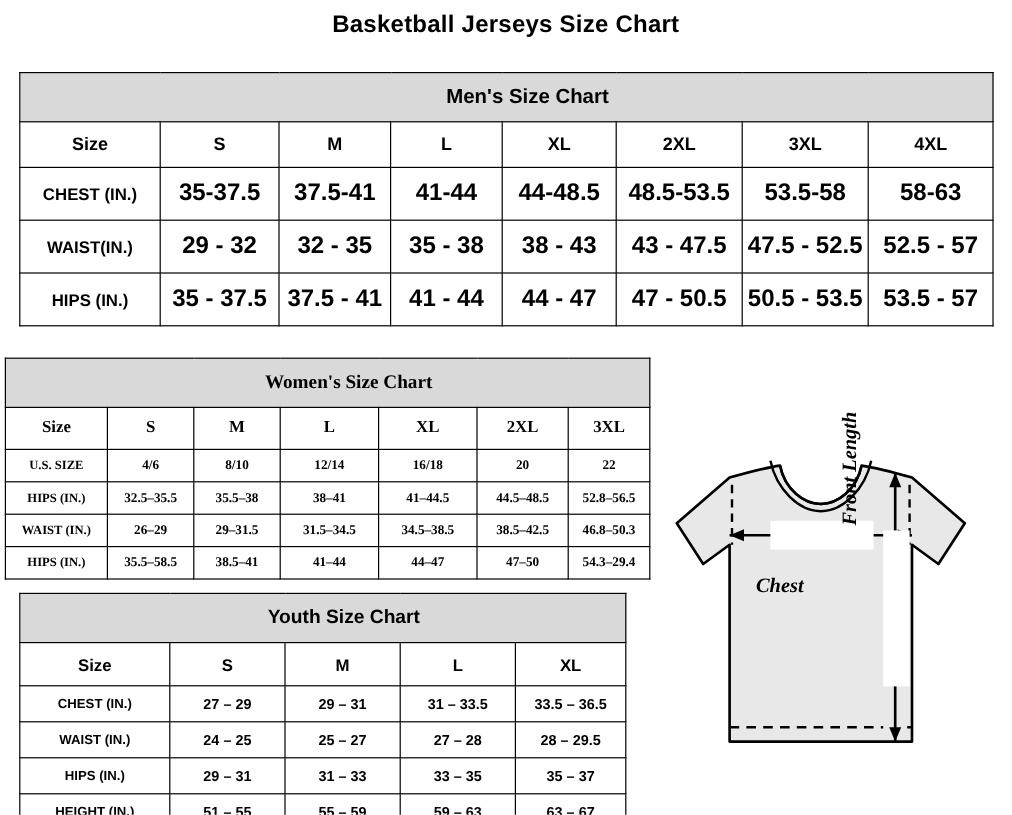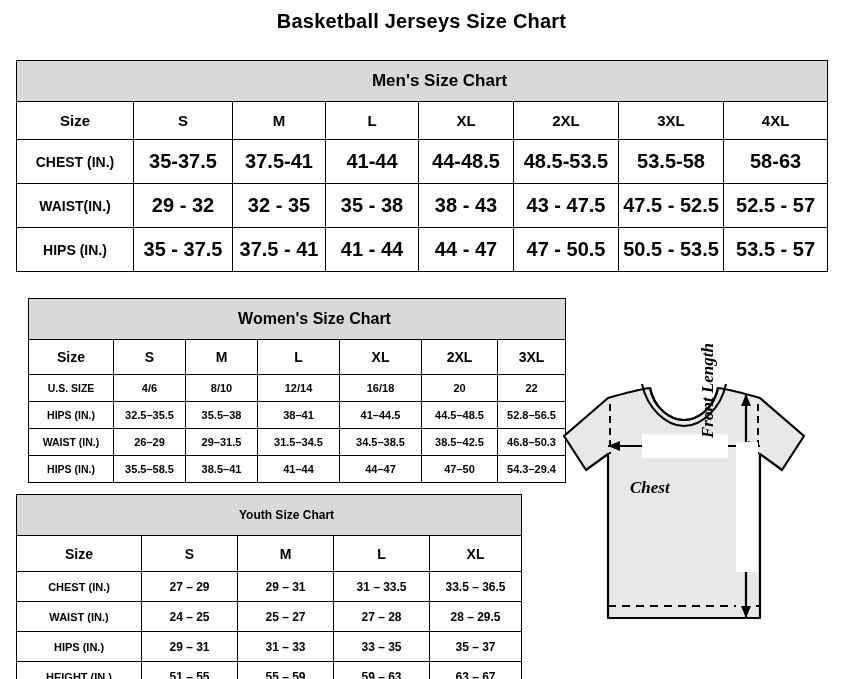--- a/index.html
+++ b/index.html
@@ -69,23 +69,24 @@
     height: 41px;
   }
   #mens-table td.rowlabel {
     text-align: center;
     font-size: 14px;
   }
 
   
   #womens-table-wrap {
     position: absolute;
-    left: 28px;
+    left: 4px;
     top: 298px;
     width: 537px;
+    font-family: Liberation Serif, serif;
   }
   #womens-table {
     width: 537px;
   }
   #womens-table .cap {
     font-size: 16px;
     height: 38px;
   }
   #womens-table .hdr td {
     font-size: 14px;
@@ -103,21 +104,21 @@
   #youth-table-wrap {
     position: absolute;
     left: 16px;
     top: 494px;
     width: 505px;
   }
   #youth-table {
     width: 505px;
   }
   #youth-table .cap {
-    font-size: 12px;
+    font-size: 16px;
     height: 38px;
   }
   #youth-table .hdr td {
     font-size: 14px;
     height: 33px;
   }
   #youth-table tbody td {
     font-size: 12px;
     height: 27px;
   }

